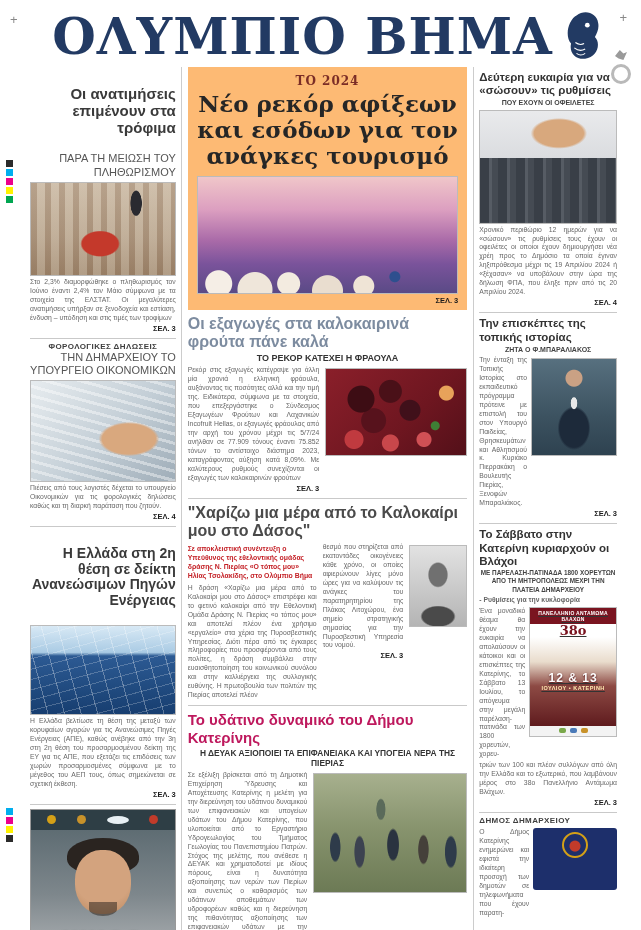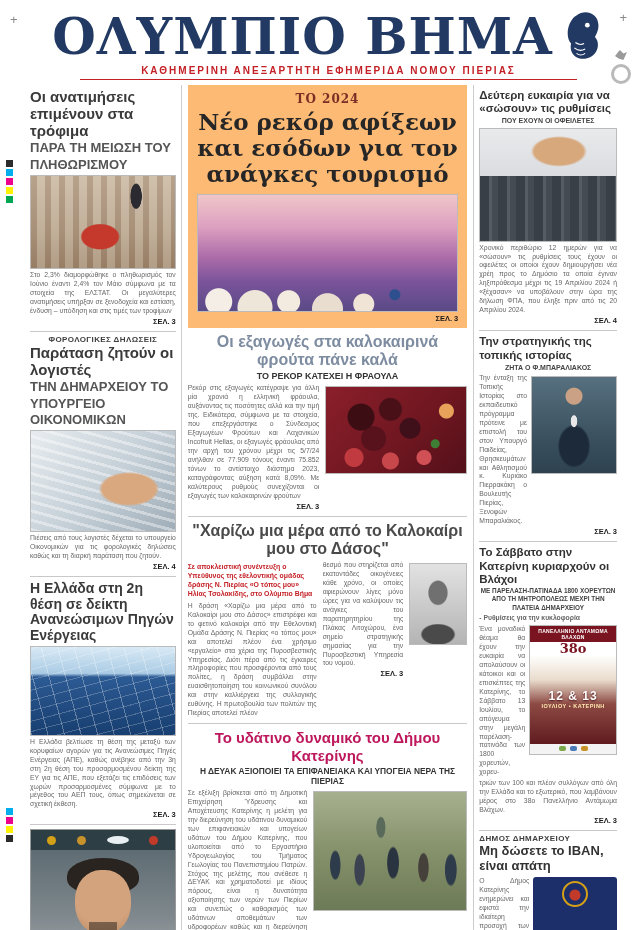--- a/index.html
+++ b/index.html
@@ -26,31 +26,31 @@
   .dove{width:12px;height:10px;background:#9a9a9a;clip-path:polygon(0 60%,40% 0,70% 35%,100% 20%,70% 100%,30% 85%);}
 
   
   .cols{display:flex;margin:5px 24px 0 30px;align-items:stretch;}
   .colL{width:152px;box-sizing:border-box;padding-right:5px;border-right:1px solid #ccc;}
   .colC{width:292px;box-sizing:border-box;padding:0 6px;}
   .colR{width:144px;box-sizing:border-box;padding-left:5px;border-left:1px solid #ccc;}
   .art{padding:3px 0 5px;border-bottom:1px solid #c9c9c9;}
   .art:last-child{border-bottom:none;}
   .k{font-size:8px;font-weight:bold;color:#3e3e3e;text-align:center;letter-spacing:.4px;}
-  .t-l{font-size:15px;font-weight:bold;color:#3a3a3a;text-align:left;line-height:1.12;margin:1px 0;}
-  .s{font-size:13px;font-weight:bold;color:#555;text-align:left;line-height:1.25;margin-bottom:2px;}
+  .t-l{font-size:15px;font-weight:bold;color:#3a3a3a;text-align:right;line-height:1.12;margin:16px 0;}
+  .s{font-size:11px;font-weight:normal;color:#555;text-align:right;line-height:1.25;margin-bottom:2px;}
   .b{font-size:6.8px;color:#666;text-align:justify;line-height:1.32;}
   .pg{font-size:7.5px;font-weight:bold;color:#1a1a1a;text-align:right;margin-top:1px;}
   .ph{border:1px solid #bbb;background-repeat:no-repeat;margin:2px 0;}
 
   
   .main-story{background:#fdba74;padding:7px 9px 5px;border-bottom:none;}
   .k-main{font-family:"DejaVu Serif",serif;color:#7b2d26;font-weight:bold;font-size:12px;text-align:center;letter-spacing:1px;}
   .t-main{font-family:"DejaVu Serif",serif;font-weight:bold;color:#262626;font-size:23px;line-height:1.14;text-align:center;margin:3px 0 6px;}
-  .t-c{font-size:16px;font-weight:bold;text-align:center;line-height:1.15;margin:2px 0;}
+  .t-c{font-size:16px;font-weight:bold;text-align:left;line-height:1.15;margin:2px 0;}
   .t-fruit{color:#7d8ca0;}
   .s-c{font-size:9px;font-weight:bold;color:#333;text-align:center;margin-bottom:3px;}
   .row{display:flex;gap:6px;}
   .lead-red{color:#c42127;font-weight:bold;font-size:6.9px;line-height:1.3;margin:2px 0 3px;}
 
   
   .t-r{font-size:11.5px;font-weight:bold;color:#333;text-align:left;line-height:1.15;margin:1px 0;}
   .s-r{font-size:7px;font-weight:bold;color:#444;text-align:center;line-height:1.3;margin-bottom:2px;}
 
   
@@ -160,42 +160,40 @@
 
   <div class="masthead">
     <div class="mast-row">
       <div class="mast-title">ΟΛΥΜΠΙΟ ΒΗΜΑ</div>
       <svg class="zeus" viewBox="0 0 40 48">
         <path fill="#223a63" d="M14,5 C22,-1 33,3 34,12 C35,17 33,21 31,25 C37,31 33,44 22,45 C13,46 7,39 9,31 C5,27 5,18 8,12 C10,8 12,6 14,5 Z"></path>
         <circle cx="24" cy="14" r="2.2" fill="#ffffff"></circle>
         <path fill="none" stroke="#ffffff" stroke-width="1" d="M13,30 q4,3 8,1 M12,35 q5,4 10,1 M14,40 q4,3 8,0"></path>
       </svg>
     </div>
-    <div class="tagline">ΚΑΘΗΜΕΡΙΝΗ ΑΝΕΞΑΡΤΗΤΗ ΕΦΗΜΕΡΙΔΑ ΝΟΜΟΥ ΠΙΕΡΙΑΣ</div>
     <div class="sidemarks">
       <div class="dove"></div>
       <div class="stamp"></div>
     </div>
   </div>
 
   <div class="cols">
 
     <div class="colL">
 
       <div class="art">
         <div class="t-l">Οι ανατιμήσεις επιμένουν στα τρόφιμα</div>
         <div class="s">ΠΑΡΑ ΤΗ ΜΕΙΩΣΗ ΤΟΥ ΠΛΗΘΩΡΙΣΜΟΥ</div>
         <div class="ph ph-market"></div>
         <div class="b">Στο 2,3% διαμορφώθηκε ο πληθωρισμός τον Ιούνιο έναντι 2,4% τον Μάιο σύμφωνα με τα στοιχεία της ΕΛΣΤΑΤ. Οι μεγαλύτερες ανατιμήσεις υπήρξαν σε ξενοδοχεία και εστίαση, ένδυση – υπόδηση και στις τιμές των τροφίμων</div>
         <div class="pg">ΣΕΛ. 3</div>
       </div>
 
       <div class="art">
         <div class="k">ΦΟΡΟΛΟΓΙΚΕΣ ΔΗΛΩΣΕΙΣ</div>
-        <div class="t-l">Παράταση ζητούν οι λογιστές</div>
         <div class="s">ΤΗΝ ΔΗΜΑΡΧΕΙΟΥ ΤΟ ΥΠΟΥΡΓΕΙΟ ΟΙΚΟΝΟΜΙΚΩΝ</div>
         <div class="ph ph-calc1"></div>
         <div class="b">Πιέσεις από τους λογιστές δέχεται το υπουργείο Οικονομικών για τις φορολογικές δηλώσεις καθώς και τη διαρκή παράταση που ζητούν.</div>
         <div class="pg">ΣΕΛ. 4</div>
       </div>
 
       <div class="art">
         <div class="t-l" style="font-size:14px;">Η Ελλάδα στη 2η θέση σε δείκτη Ανανεώσιμων Πηγών Ενέργειας</div>
         <div class="ph ph-solar"></div>
         <div class="b">Η Ελλάδα βελτίωσε τη θέση της μεταξύ των κορυφαίων αγορών για τις Ανανεώσιμες Πηγές Ενέργειας (ΑΠΕ), καθώς ανέβηκε από την 3η στη 2η θέση του προσαρμοσμένου δείκτη της EY για τις ΑΠΕ, που εξετάζει τις επιδόσεις των χωρών προσαρμοσμένες σύμφωνα με το μέγεθος του ΑΕΠ τους, όπως σημειώνεται σε σχετική έκθεση.</div>
@@ -272,56 +270,55 @@
 
       <div class="art">
         <div class="t-r">Δεύτερη ευκαιρία για να «σώσουν» τις ρυθμίσεις</div>
         <div class="s-r">ΠΟΥ ΕΧΟΥΝ ΟΙ ΟΦΕΙΛΕΤΕΣ</div>
         <div class="ph ph-calc2"></div>
         <div class="b">Χρονικό περιθώριο 12 ημερών για να «σώσουν» τις ρυθμίσεις τους έχουν οι οφειλέτες οι οποίοι έχουν δημιουργήσει νέα χρέη προς το Δημόσιο τα οποία έγιναν ληξιπρόθεσμα μέχρι τις 19 Απριλίου 2024 ή «ξέχασαν» να υποβάλουν στην ώρα της δήλωση ΦΠΑ, που έληξε πριν από τις 20 Απριλίου 2024.</div>
         <div class="pg">ΣΕΛ. 4</div>
       </div>
 
       <div class="art">
-        <div class="t-r">Την στρατηγικής της τοπικής ιστορίας</div>
+        <div class="t-r">Την επισκέπτες της τοπικής ιστορίας</div>
         <div class="s-r">ΖΗΤΑ Ο Φ.ΜΠΑΡΑΛΙΑΚΟΣ</div>
         <div class="row" style="gap:4px;">
           <div class="b" style="flex:1;">Την ένταξη της Τοπικής Ιστορίας στο εκπαιδευτικό πρόγραμμα πρότεινε με επιστολή του στον Υπουργό Παιδείας, Θρησκευμάτων και Αθλητισμού κ. Κυριάκο Πιερρακάκη ο Βουλευτής Πιερίας, Ξενοφών Μπαραλιάκος.</div>
           <div class="ph ph-mp"></div>
         </div>
         <div class="pg">ΣΕΛ. 3</div>
       </div>
 
       <div class="art">
         <div class="t-r">Το Σάββατο στην Κατερίνη κυριαρχούν οι Βλάχοι</div>
         <div class="s-r" style="font-size:6.4px;">ΜΕ ΠΑΡΕΛΑΣΗ-ΠΑΤΙΝΑΔΑ 1800 ΧΟΡΕΥΤΩΝ ΑΠΟ ΤΗ ΜΗΤΡΟΠΟΛΕΩΣ ΜΕΧΡΙ ΤΗΝ ΠΛΑΤΕΙΑ ΔΗΜΑΡΧΕΙΟΥ</div>
         <div class="b" style="font-weight:bold;">- Ρυθμίσεις για την κυκλοφορία</div>
         <div class="row" style="gap:4px;margin-top:2px;">
           <div class="b" style="width:46px;flex:0 0 auto;">Ένα μοναδικό θέαμα θα έχουν την ευκαιρία να απολαύσουν οι κάτοικοι και οι επισκέπτες της Κατερίνης, το Σάββατο 13 Ιουλίου, το απόγευμα στην μεγάλη παρέλαση-πατινάδα των 1800 χορευτών, χορευ-</div>
-          <div class="poster" style="flex:1;height:128px;">
+          <div class="poster" style="flex:1;height:128px;text-decoration:underline;">
             <div class="poster-top">ΠΑΝΕΛΛΗΝΙΟ ΑΝΤΑΜΩΜΑ ΒΛΑΧΩΝ</div>
             <div class="poster-ed">38ο</div>
             <div class="poster-mid">
               <div class="poster-dates">12 &amp; 13</div>
               <div class="poster-place">ΙΟΥΛΙΟΥ • ΚΑΤΕΡΙΝΗ</div>
             </div>
             <div class="poster-foot">
                 <i></i>
                 <i></i>
                 <i></i>
               </div>
           </div>
         </div>
         <div class="b" style="margin-top:2px;">τριών των 100 και πλέον συλλόγων από όλη την Ελλάδα και το εξωτερικό, που λαμβάνουν μέρος στο 38ο Πανελλήνιο Αντάμωμα Βλάχων.</div>
         <div class="pg">ΣΕΛ. 3</div>
       </div>
 
       <div class="art">
         <div class="k" style="text-align:left;">ΔΗΜΟΣ ΔΗΜΑΡΧΕΙΟΥ</div>
-        <div class="t-r" style="font-size:13px;">Μη δώσετε το ΙΒΑΝ, είναι απάτη</div>
         <div class="row" style="gap:4px;margin-top:3px;">
           <div class="b" style="width:50px;flex:0 0 auto;">Ο Δήμος Κατερίνης ενημερώνει και εφιστά την ιδιαίτερη προσοχή των δημοτών σε τηλεφωνήματα που έχουν παρατη-</div>
           <div class="emblem" style="flex:1;height:62px;">
             <div class="ring"></div>
 
           </div>
         </div>
 
       </div>
 

